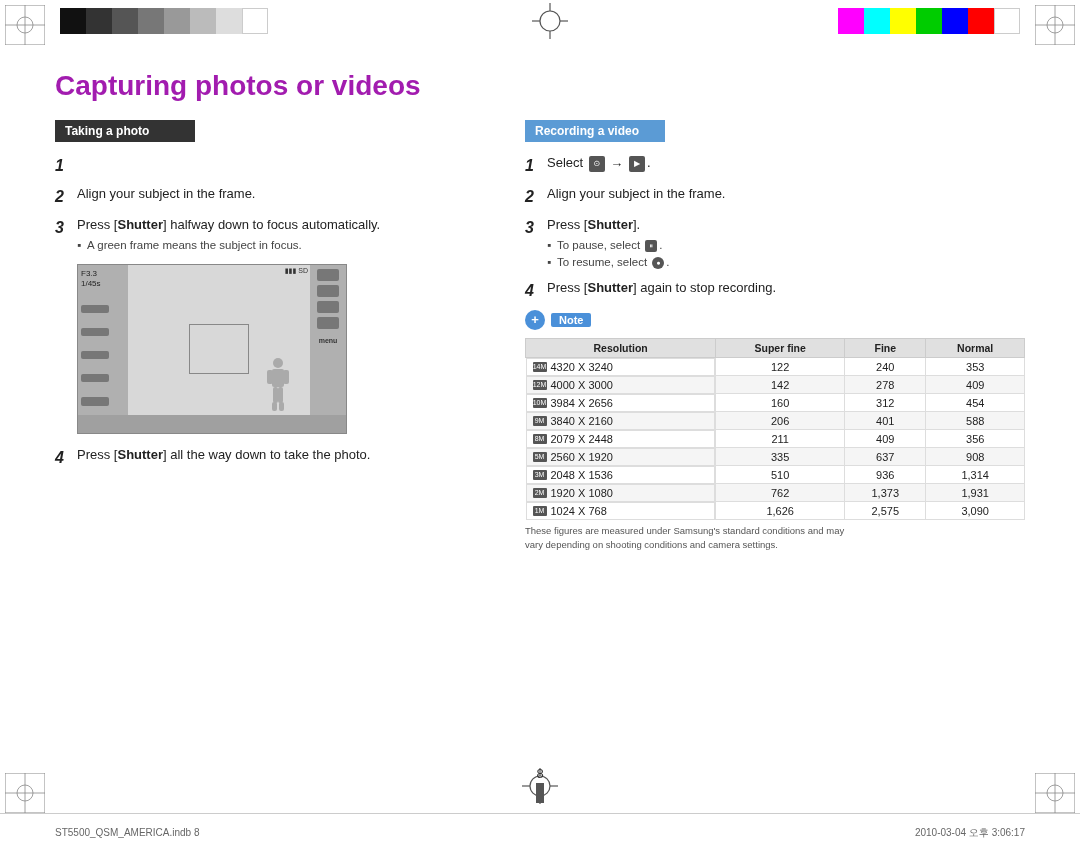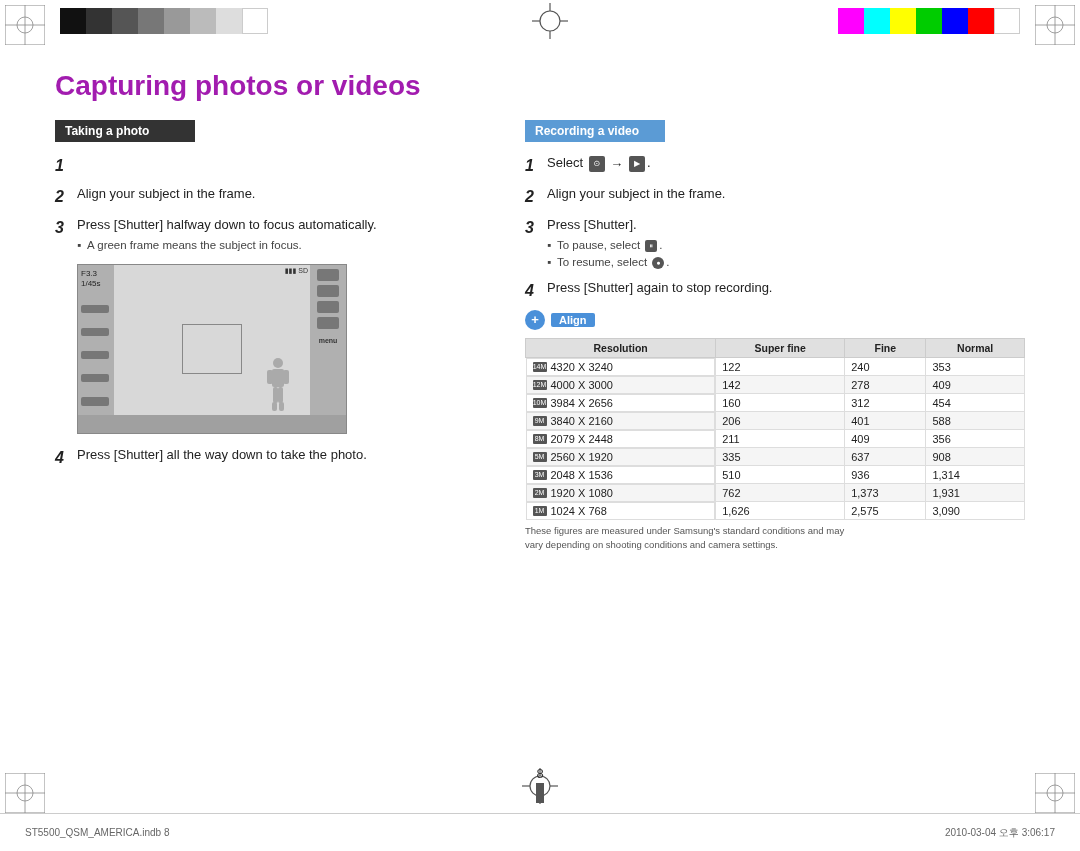--- a/index.html
+++ b/index.html
@@ -151,21 +151,21 @@
       color: #222;
     }
 
     .step-content {
       flex: 1;
       font-size: 13px;
       color: #222;
     }
 
     .step-content b {
-      font-weight: normal;
+      font-weight: bold;
     }
 
     .step-sub {
       font-size: 11.5px;
       color: #444;
       margin-top: 2px;
       padding-left: 0;
     }
 
     .step-sub li {
@@ -186,21 +186,21 @@
       background: #c8c8c8;
       width: 270px;
       height: 170px;
       margin: 10px 0 12px 22px;
       position: relative;
       display: flex;
       align-items: stretch;
     }
 
     .camera-ui-left {
-      width: 36px;
+      width: 50px;
       background: #b0b0b0;
       display: flex;
       flex-direction: column;
       padding: 4px 3px;
       gap: 15px;
     }
 
     .camera-ui-right {
       width: 36px;
       background: #b0b0b0;
@@ -297,21 +297,21 @@
       background: #e0e0e0;
       padding: 3px 6px;
       text-align: center;
       font-weight: bold;
       font-size: 10.5px;
       border: 1px solid #ccc;
     }
 
     .photo-table td {
       padding: 2px 6px;
-      text-align: left;
+      text-align: center;
       border: 1px solid #ddd;
       font-size: 11px;
     }
 
     .photo-table td:first-child {
       text-align: left;
       display: flex;
       align-items: center;
       gap: 4px;
     }
@@ -358,21 +358,21 @@
     
     .footer {
       position: absolute;
       bottom: 0;
       left: 0;
       right: 0;
       height: 38px;
       display: flex;
       align-items: center;
       justify-content: space-between;
-      padding: 0 25px;
+      padding: 0 55px;
       border-top: 1px solid #ccc;
       background: #fff;
     }
 
     .footer-left {
       font-size: 10px;
       color: #666;
     }
 
     .footer-right {
@@ -618,21 +618,21 @@
 
       
       <div class="step">
         <span class="step-num">4</span>
         <div class="step-content">Press [<b>Shutter</b>] again to stop recording.</div>
       </div>
 
       
       <div class="note-box">
         <span class="note-icon">+</span>
-        <span class="note-label">Align</span>
+        <span class="note-label">Note</span>
       </div>
 
       
 
       
       <table class="photo-table">
         <thead>
           <tr>
             <th>Resolution</th>
             <th>Super fine</th>

